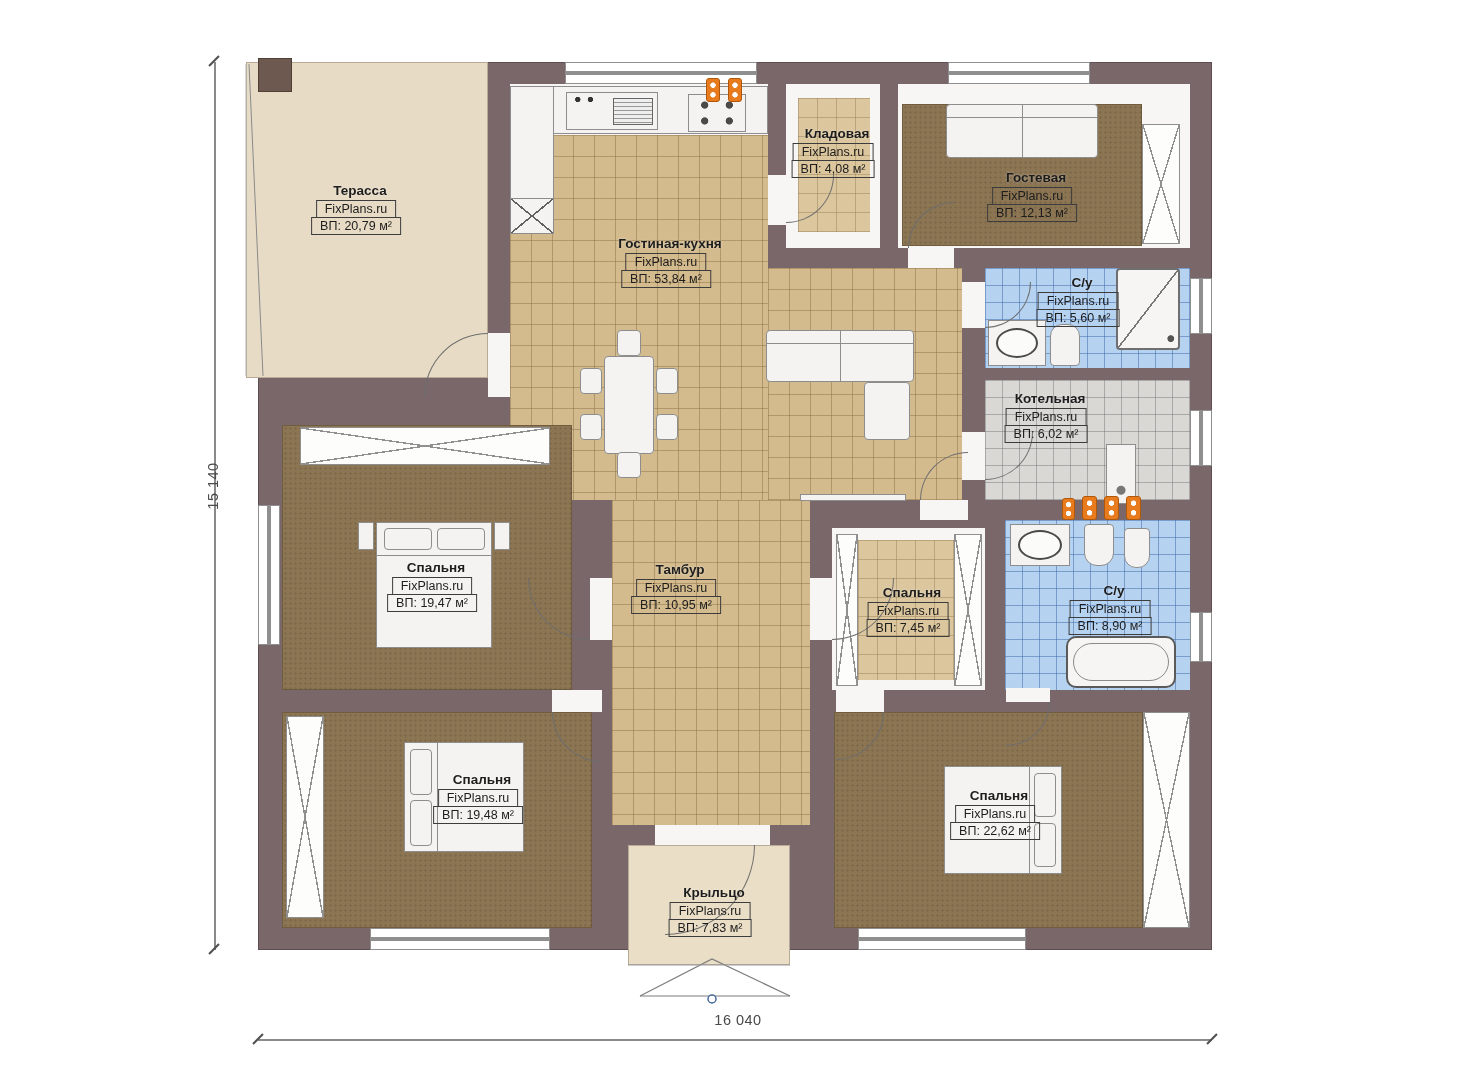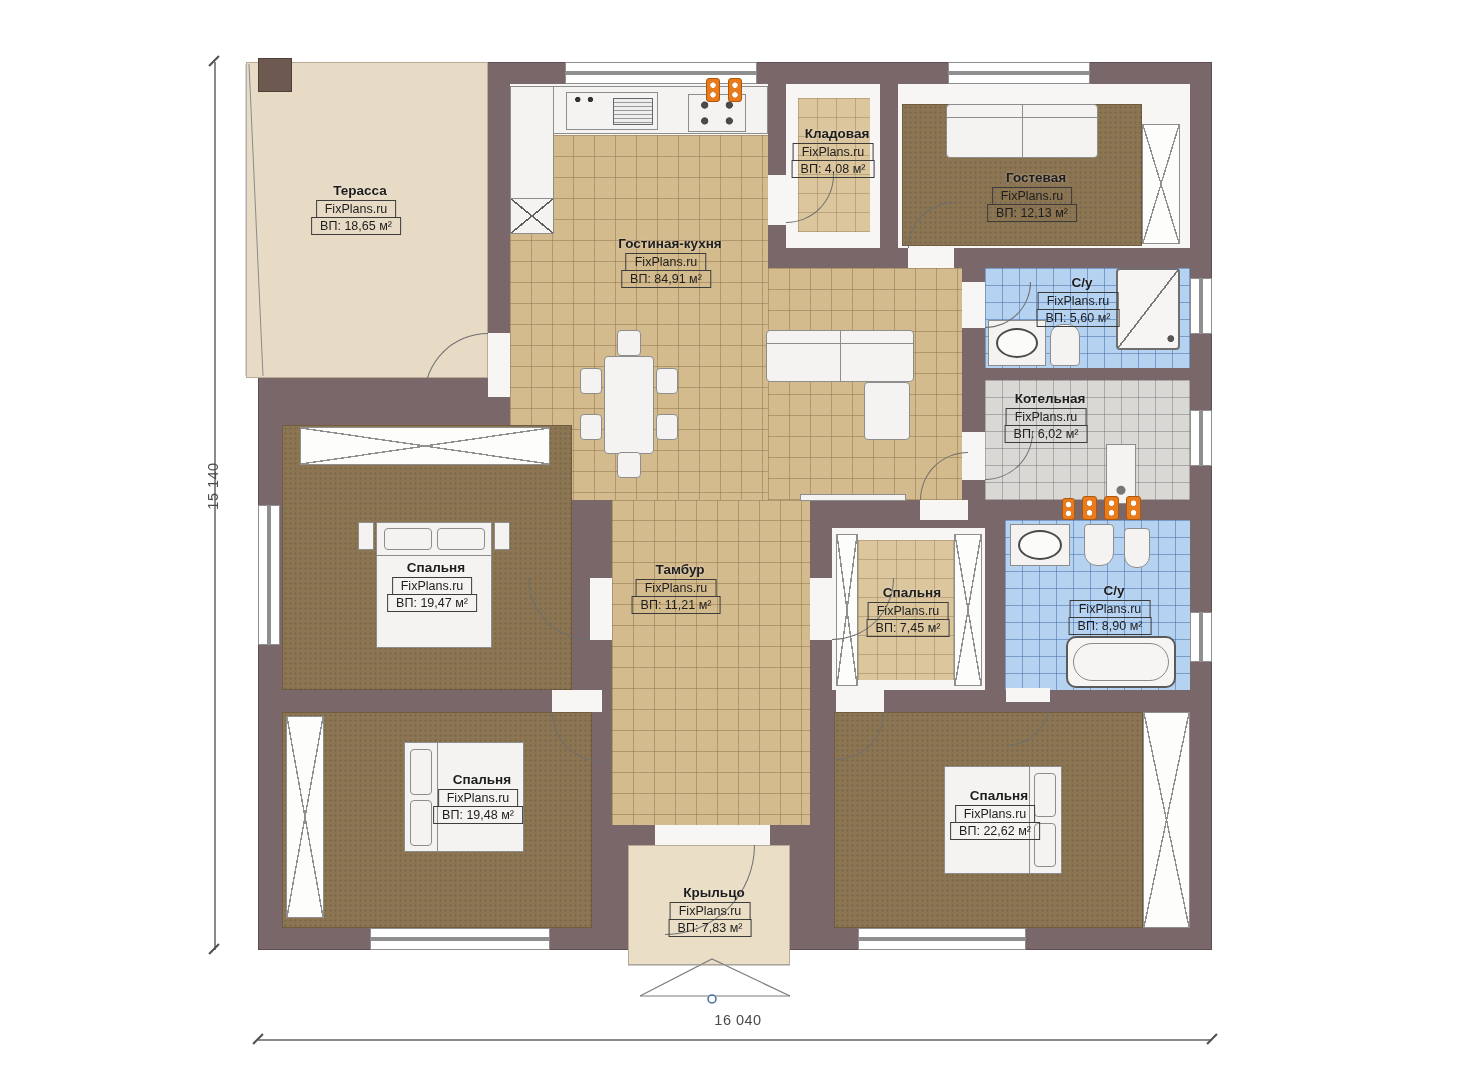--- a/index.html
+++ b/index.html
@@ -242,27 +242,27 @@
     <path d="M249,64 L263,376" stroke="#8a8a8a" stroke-width="1" fill="none"></path>
     <path d="M640,996 L712,959 L790,996" stroke="#7d7d7d" stroke-width="1.2" fill="none"></path>
     <path d="M640,996 L790,996" stroke="#7d7d7d" stroke-width="1.2" fill="none"></path>
     <path d="M628,965 L790,965" stroke="#9a9a9a" stroke-width="1" fill="none"></path>
     <circle cx="712" cy="999" r="4" fill="#ffffff" stroke="#45699a" stroke-width="1.5"></circle>
   </svg>
 
   <div class="abs rlabel" style="left:356px;top:183px">
     <div class="rname">Терасса</div>
     <div class="rbox">FixPlans.ru</div>
-    <div class="rbox">ВП: 18,65 м²</div>
+    <div class="rbox">ВП: 20,79 м²</div>
   </div>
 
   <div class="abs rlabel" style="left:666px;top:236px">
     <div class="rname">Гостиная-кухня</div>
     <div class="rbox">FixPlans.ru</div>
-    <div class="rbox">ВП: 84,91 м²</div>
+    <div class="rbox">ВП: 53,84 м²</div>
   </div>
 
   <div class="abs rlabel" style="left:833px;top:126px">
     <div class="rname">Кладовая</div>
     <div class="rbox">FixPlans.ru</div>
     <div class="rbox">ВП: 4,08 м²</div>
   </div>
 
   <div class="abs rlabel" style="left:1032px;top:170px">
     <div class="rname">Гостевая</div>
@@ -284,21 +284,21 @@
 
   <div class="abs rlabel" style="left:432px;top:560px">
     <div class="rname">Спальня</div>
     <div class="rbox">FixPlans.ru</div>
     <div class="rbox">ВП: 19,47 м²</div>
   </div>
 
   <div class="abs rlabel" style="left:676px;top:562px">
     <div class="rname">Тамбур</div>
     <div class="rbox">FixPlans.ru</div>
-    <div class="rbox">ВП: 11,21 м²</div>
+    <div class="rbox">ВП: 10,95 м²</div>
   </div>
 
   <div class="abs rlabel" style="left:908px;top:585px">
     <div class="rname">Спальня</div>
     <div class="rbox">FixPlans.ru</div>
     <div class="rbox">ВП: 7,45 м²</div>
   </div>
 
   <div class="abs rlabel" style="left:1110px;top:583px">
     <div class="rname">С/у</div>

